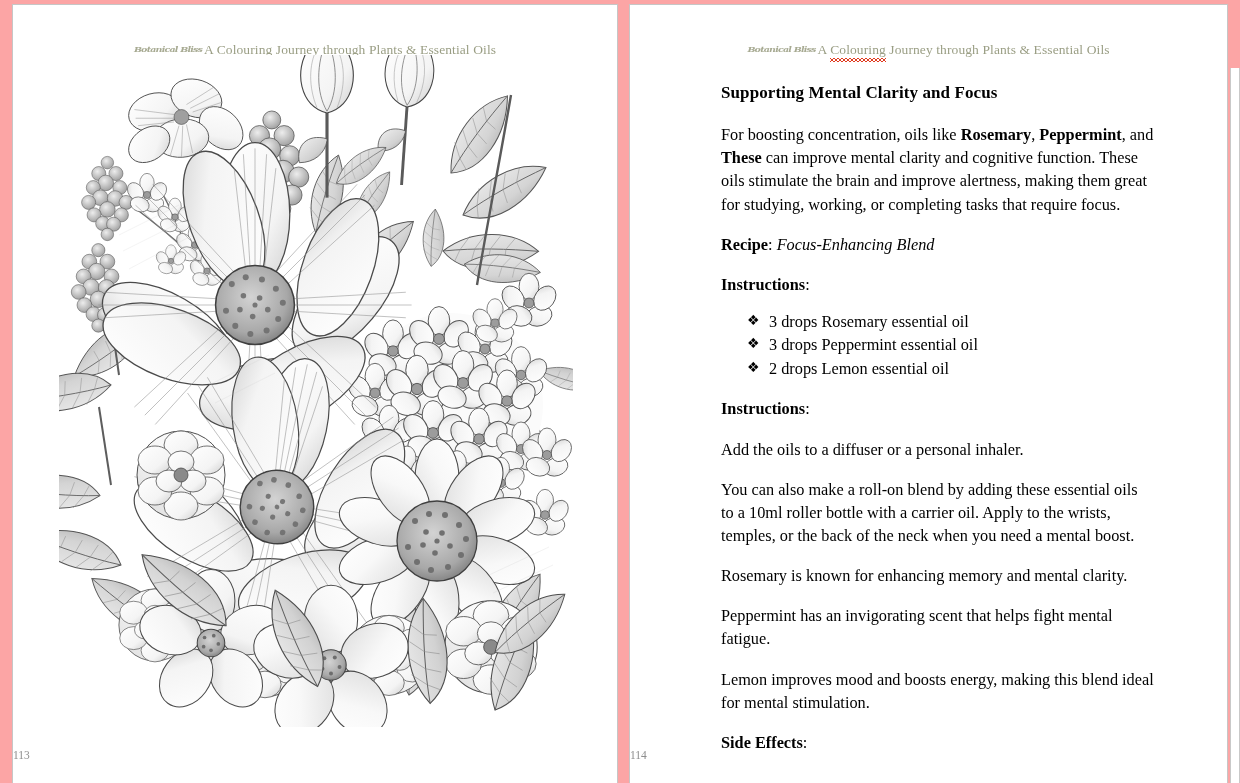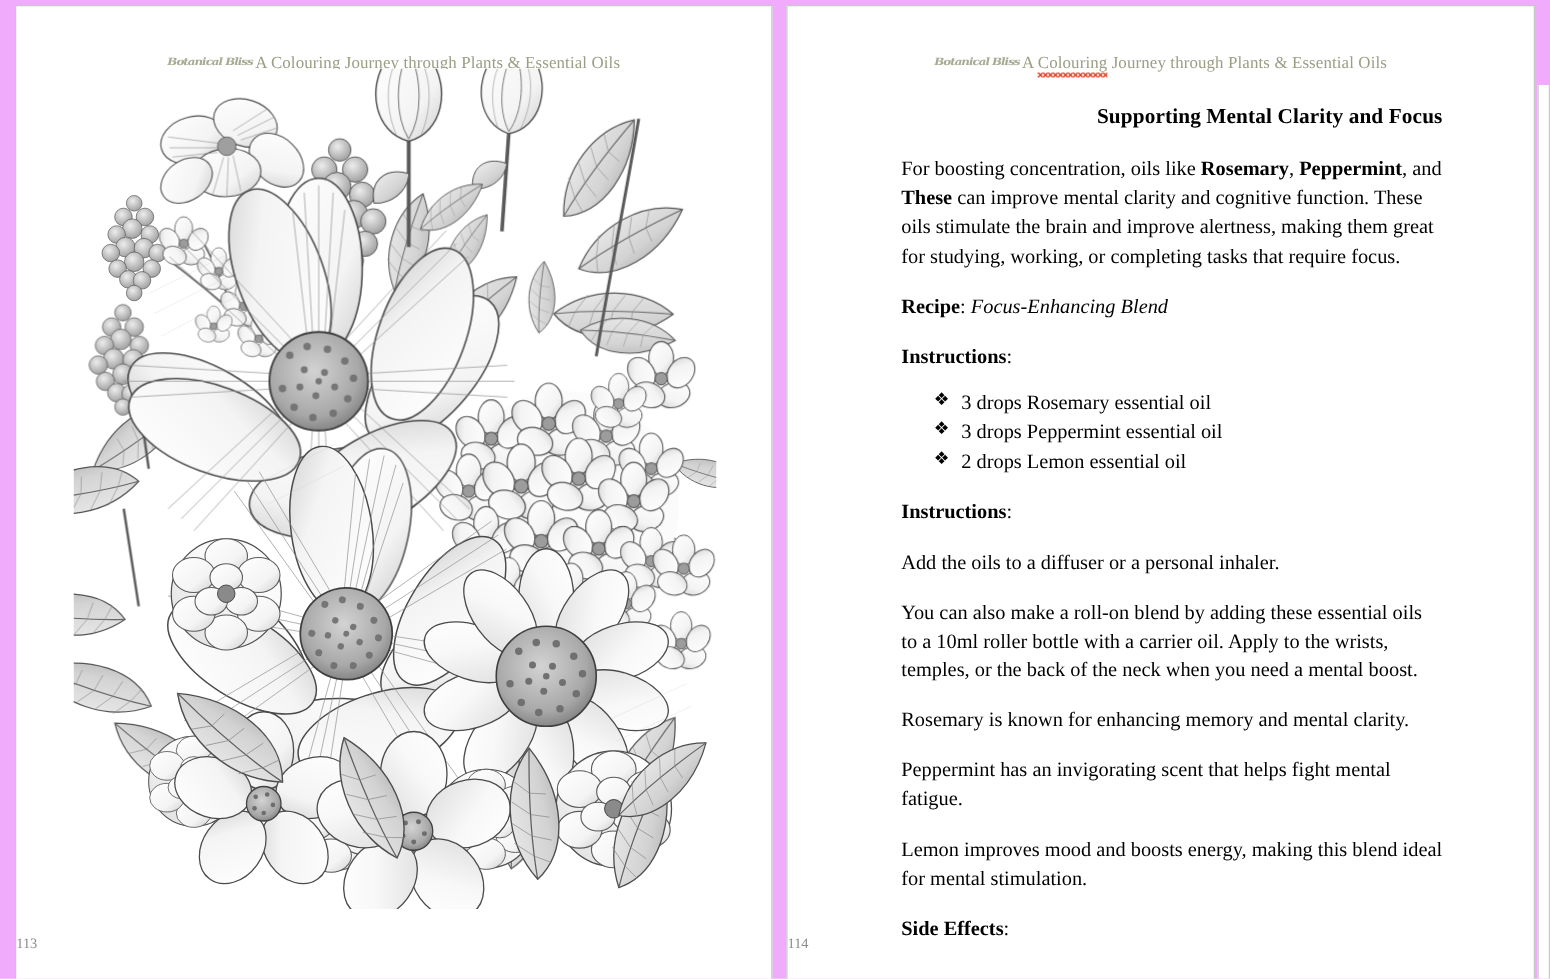--- a/index.html
+++ b/index.html
@@ -9,21 +9,21 @@
     height: 783px;
     overflow: hidden;
     background: #efefef;
     font-family: "Liberation Serif", serif;
   }
 
   #viewport {
     position: relative;
     width: 1240px;
     height: 783px;
-    background: #f0abfc;
+    background: #fca5a5;
   }
 
   
   .page {
     position: absolute;
     background: #ffffff;
     border: 1px solid #c6c6c6;
     box-sizing: border-box;
     overflow: hidden;
   }
@@ -143,21 +143,21 @@
     top: 76px;
     width: 433px;
     color: #000000;
     font-size: 16.3px;
     line-height: 1.42;
   }
   #text-body h2 {
     margin: 0 0 18px 0;
     font-size: 17px;
     font-weight: bold;
-    text-align: right;
+    text-align: left;
     letter-spacing: 0.1px;
   }
   #text-body p {
     margin: 0 0 17px 0;
     text-align: left;
   }
   #text-body p.tight {
     margin-bottom: 15px;
   }
   .b { font-weight: bold; }

